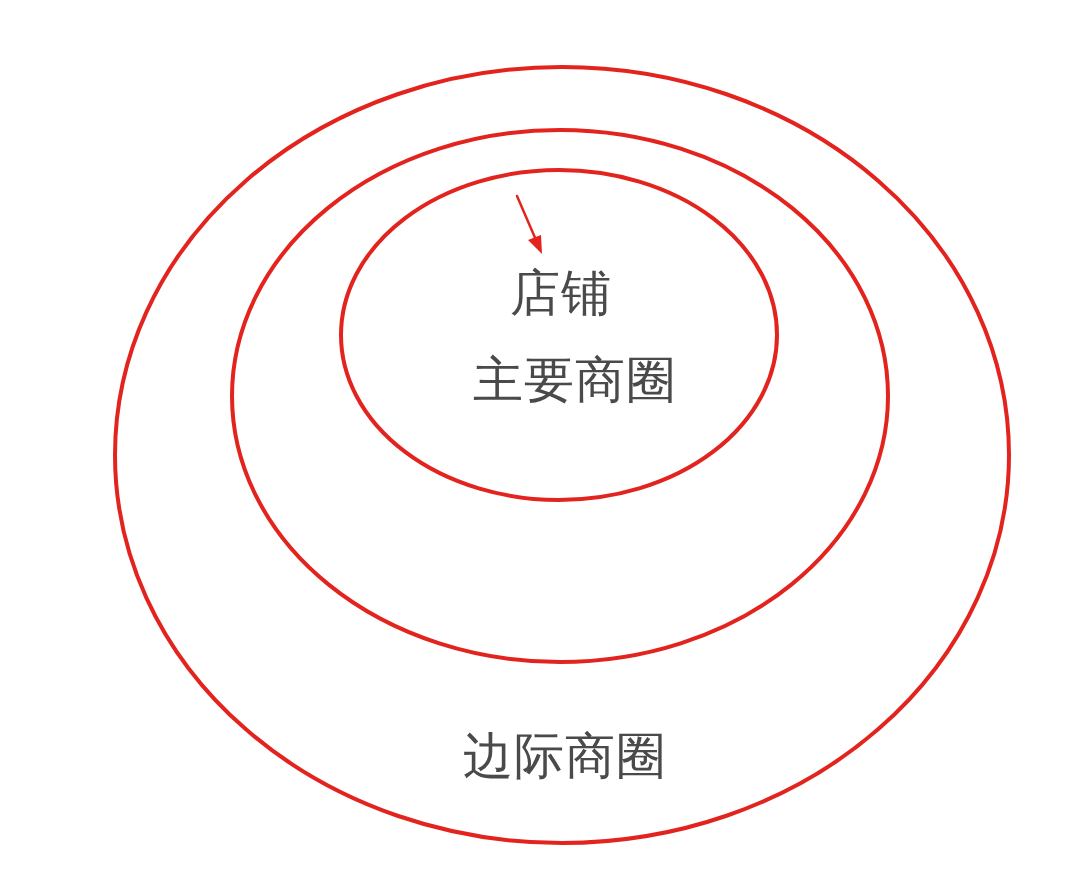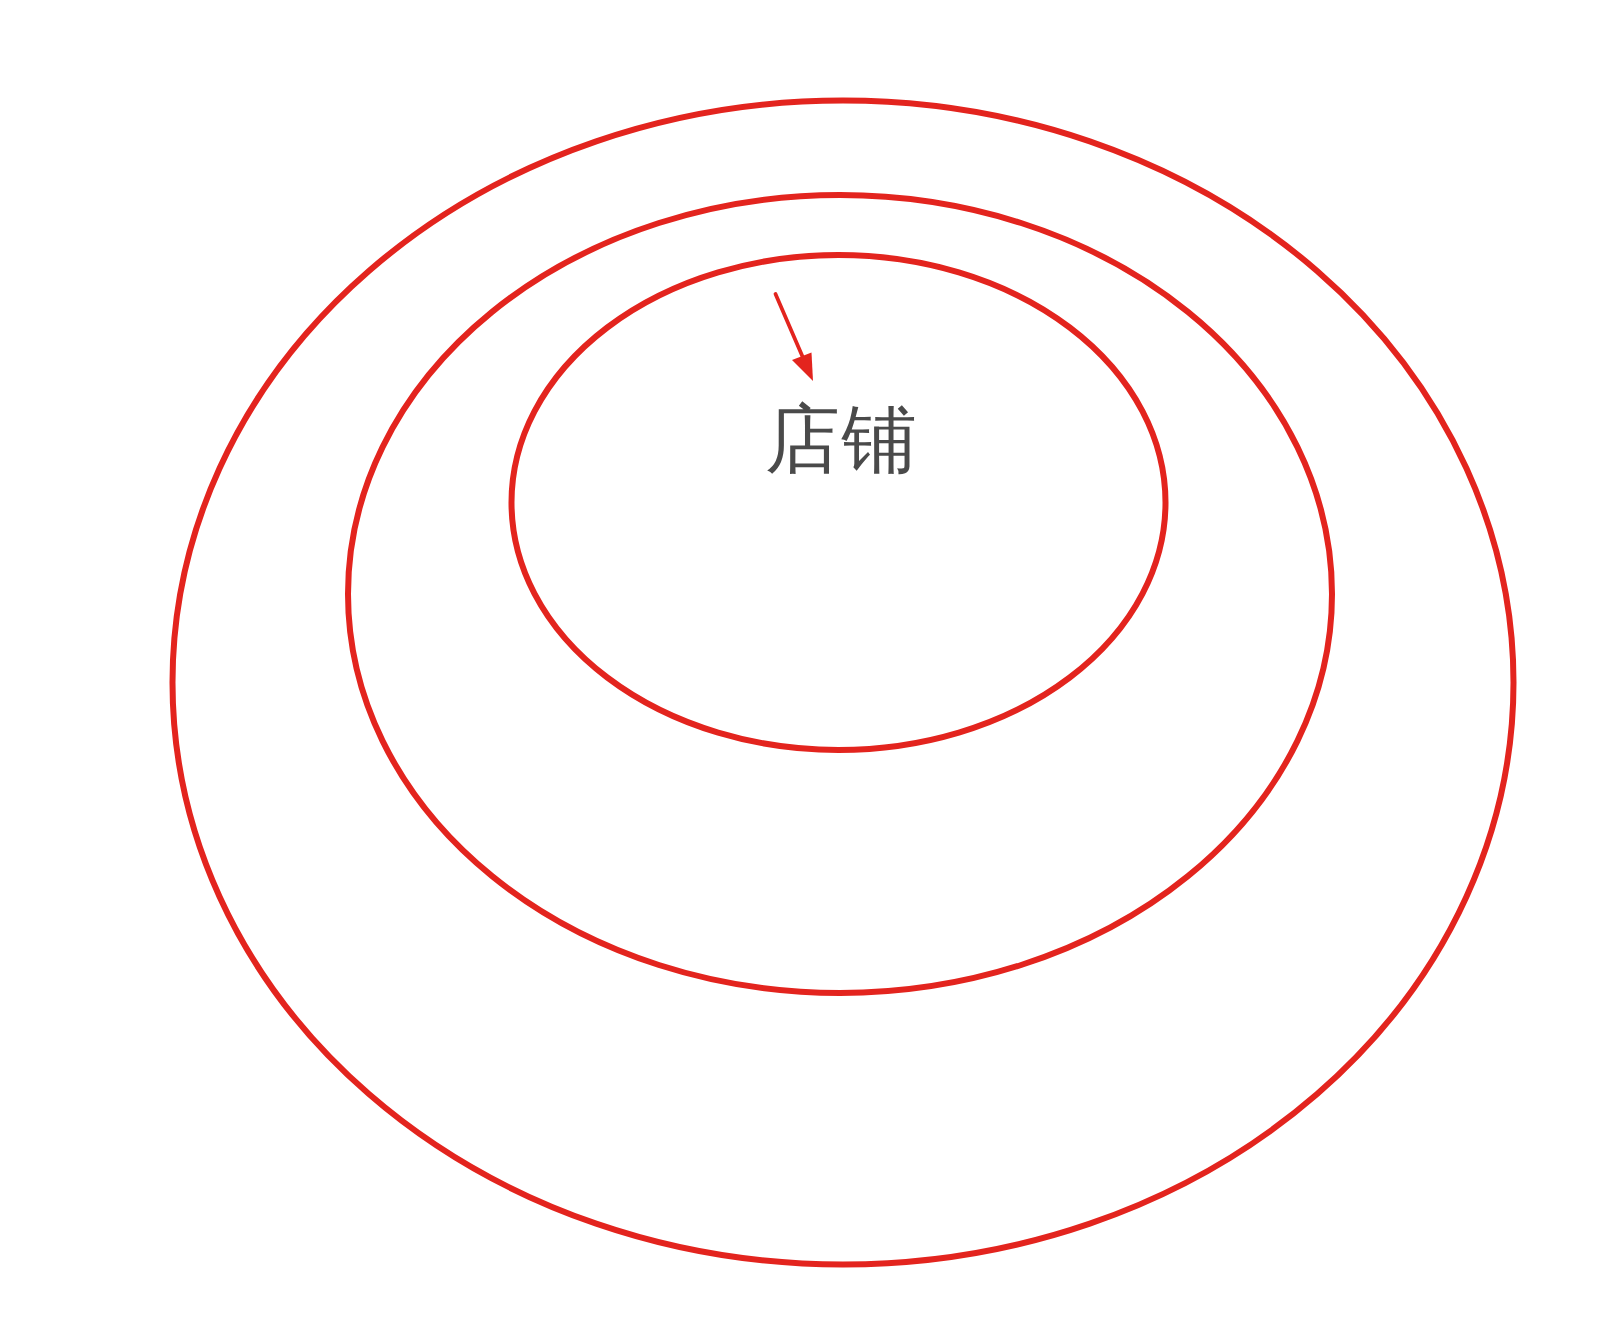--- a/index.html
+++ b/index.html
@@ -47,13 +47,15 @@
     <ellipse cx="562" cy="455" rx="447" ry="388" fill="none" stroke="#e3241e" stroke-width="4"></ellipse>
     <ellipse cx="560" cy="396" rx="328" ry="266" fill="none" stroke="#e3241e" stroke-width="4"></ellipse>
     <ellipse cx="559" cy="335" rx="218" ry="165" fill="none" stroke="#e3241e" stroke-width="4"></ellipse>
     <g>
       <line x1="517" y1="196" x2="536" y2="240" stroke="#e3241e" stroke-width="2.5" stroke-linecap="round"></line>
       <polygon points="542,254 528,240 541,235" fill="#e3241e"></polygon>
     </g>
   </svg>
 
   <div class="label label-store">店铺</div>
+  <div class="label label-primary">主要商圈</div>
+  <div class="label label-marginal">边际商圈</div>
 </div>
 
 </body></html>

